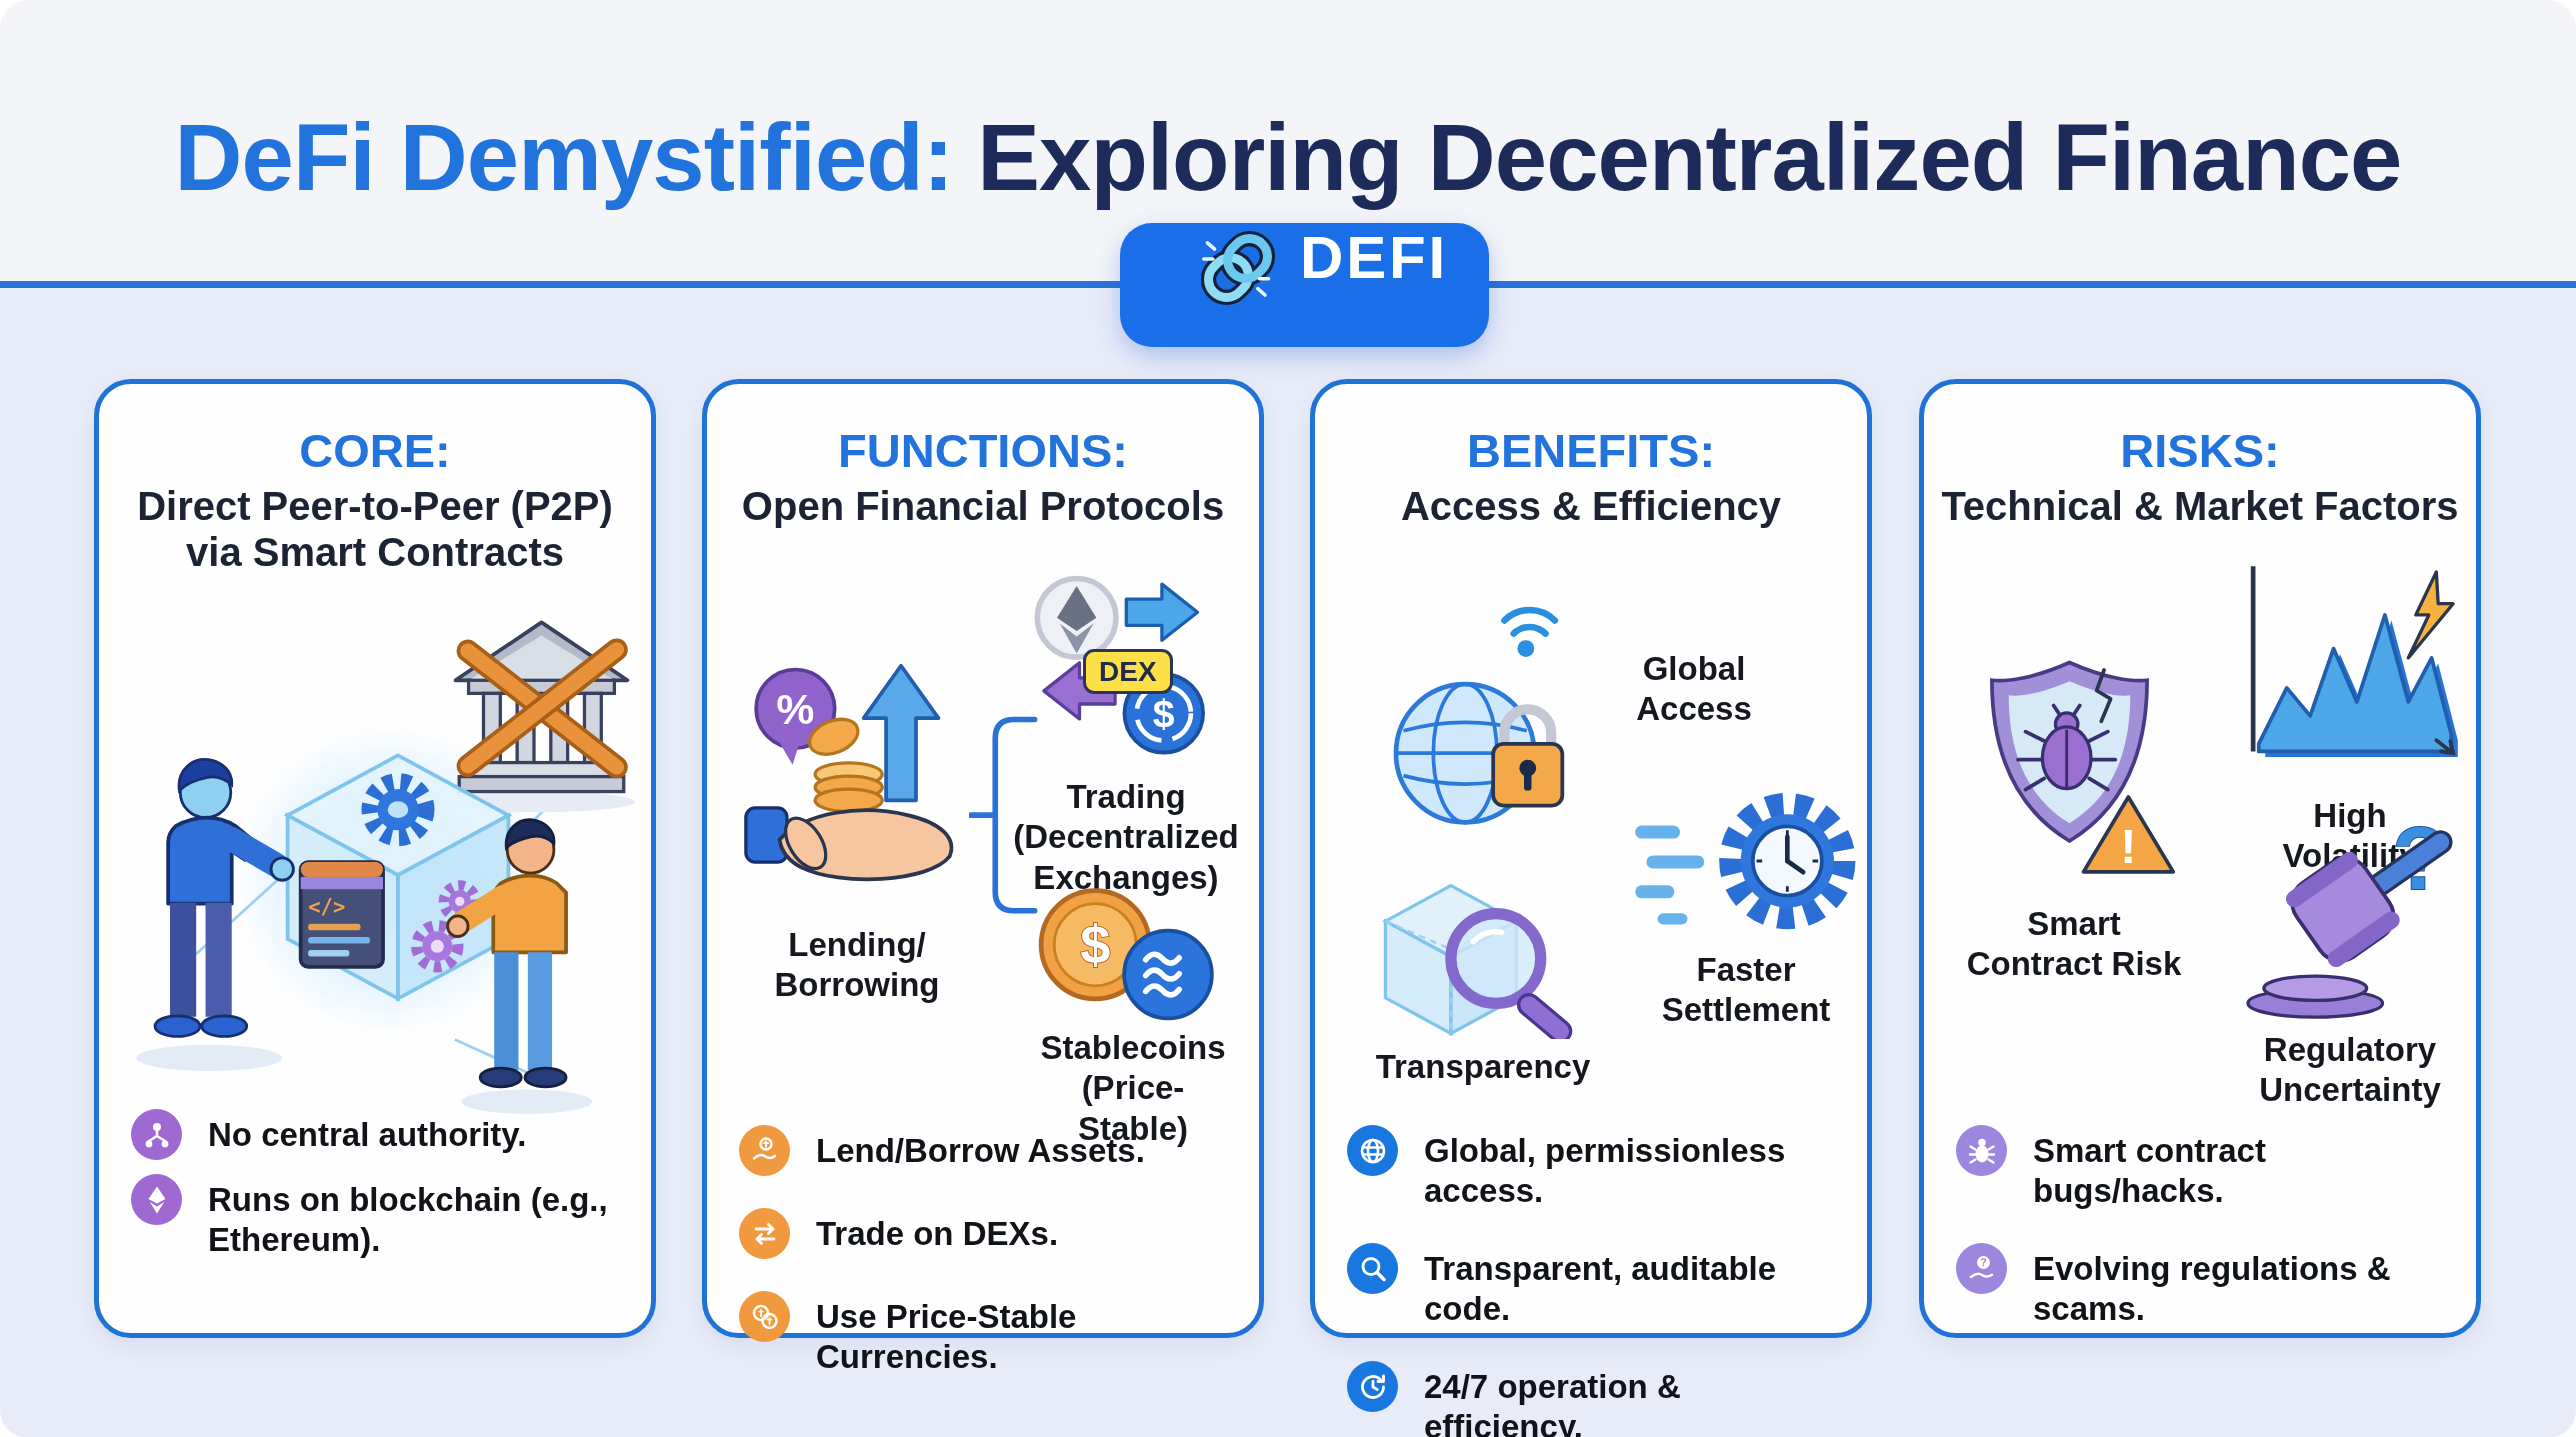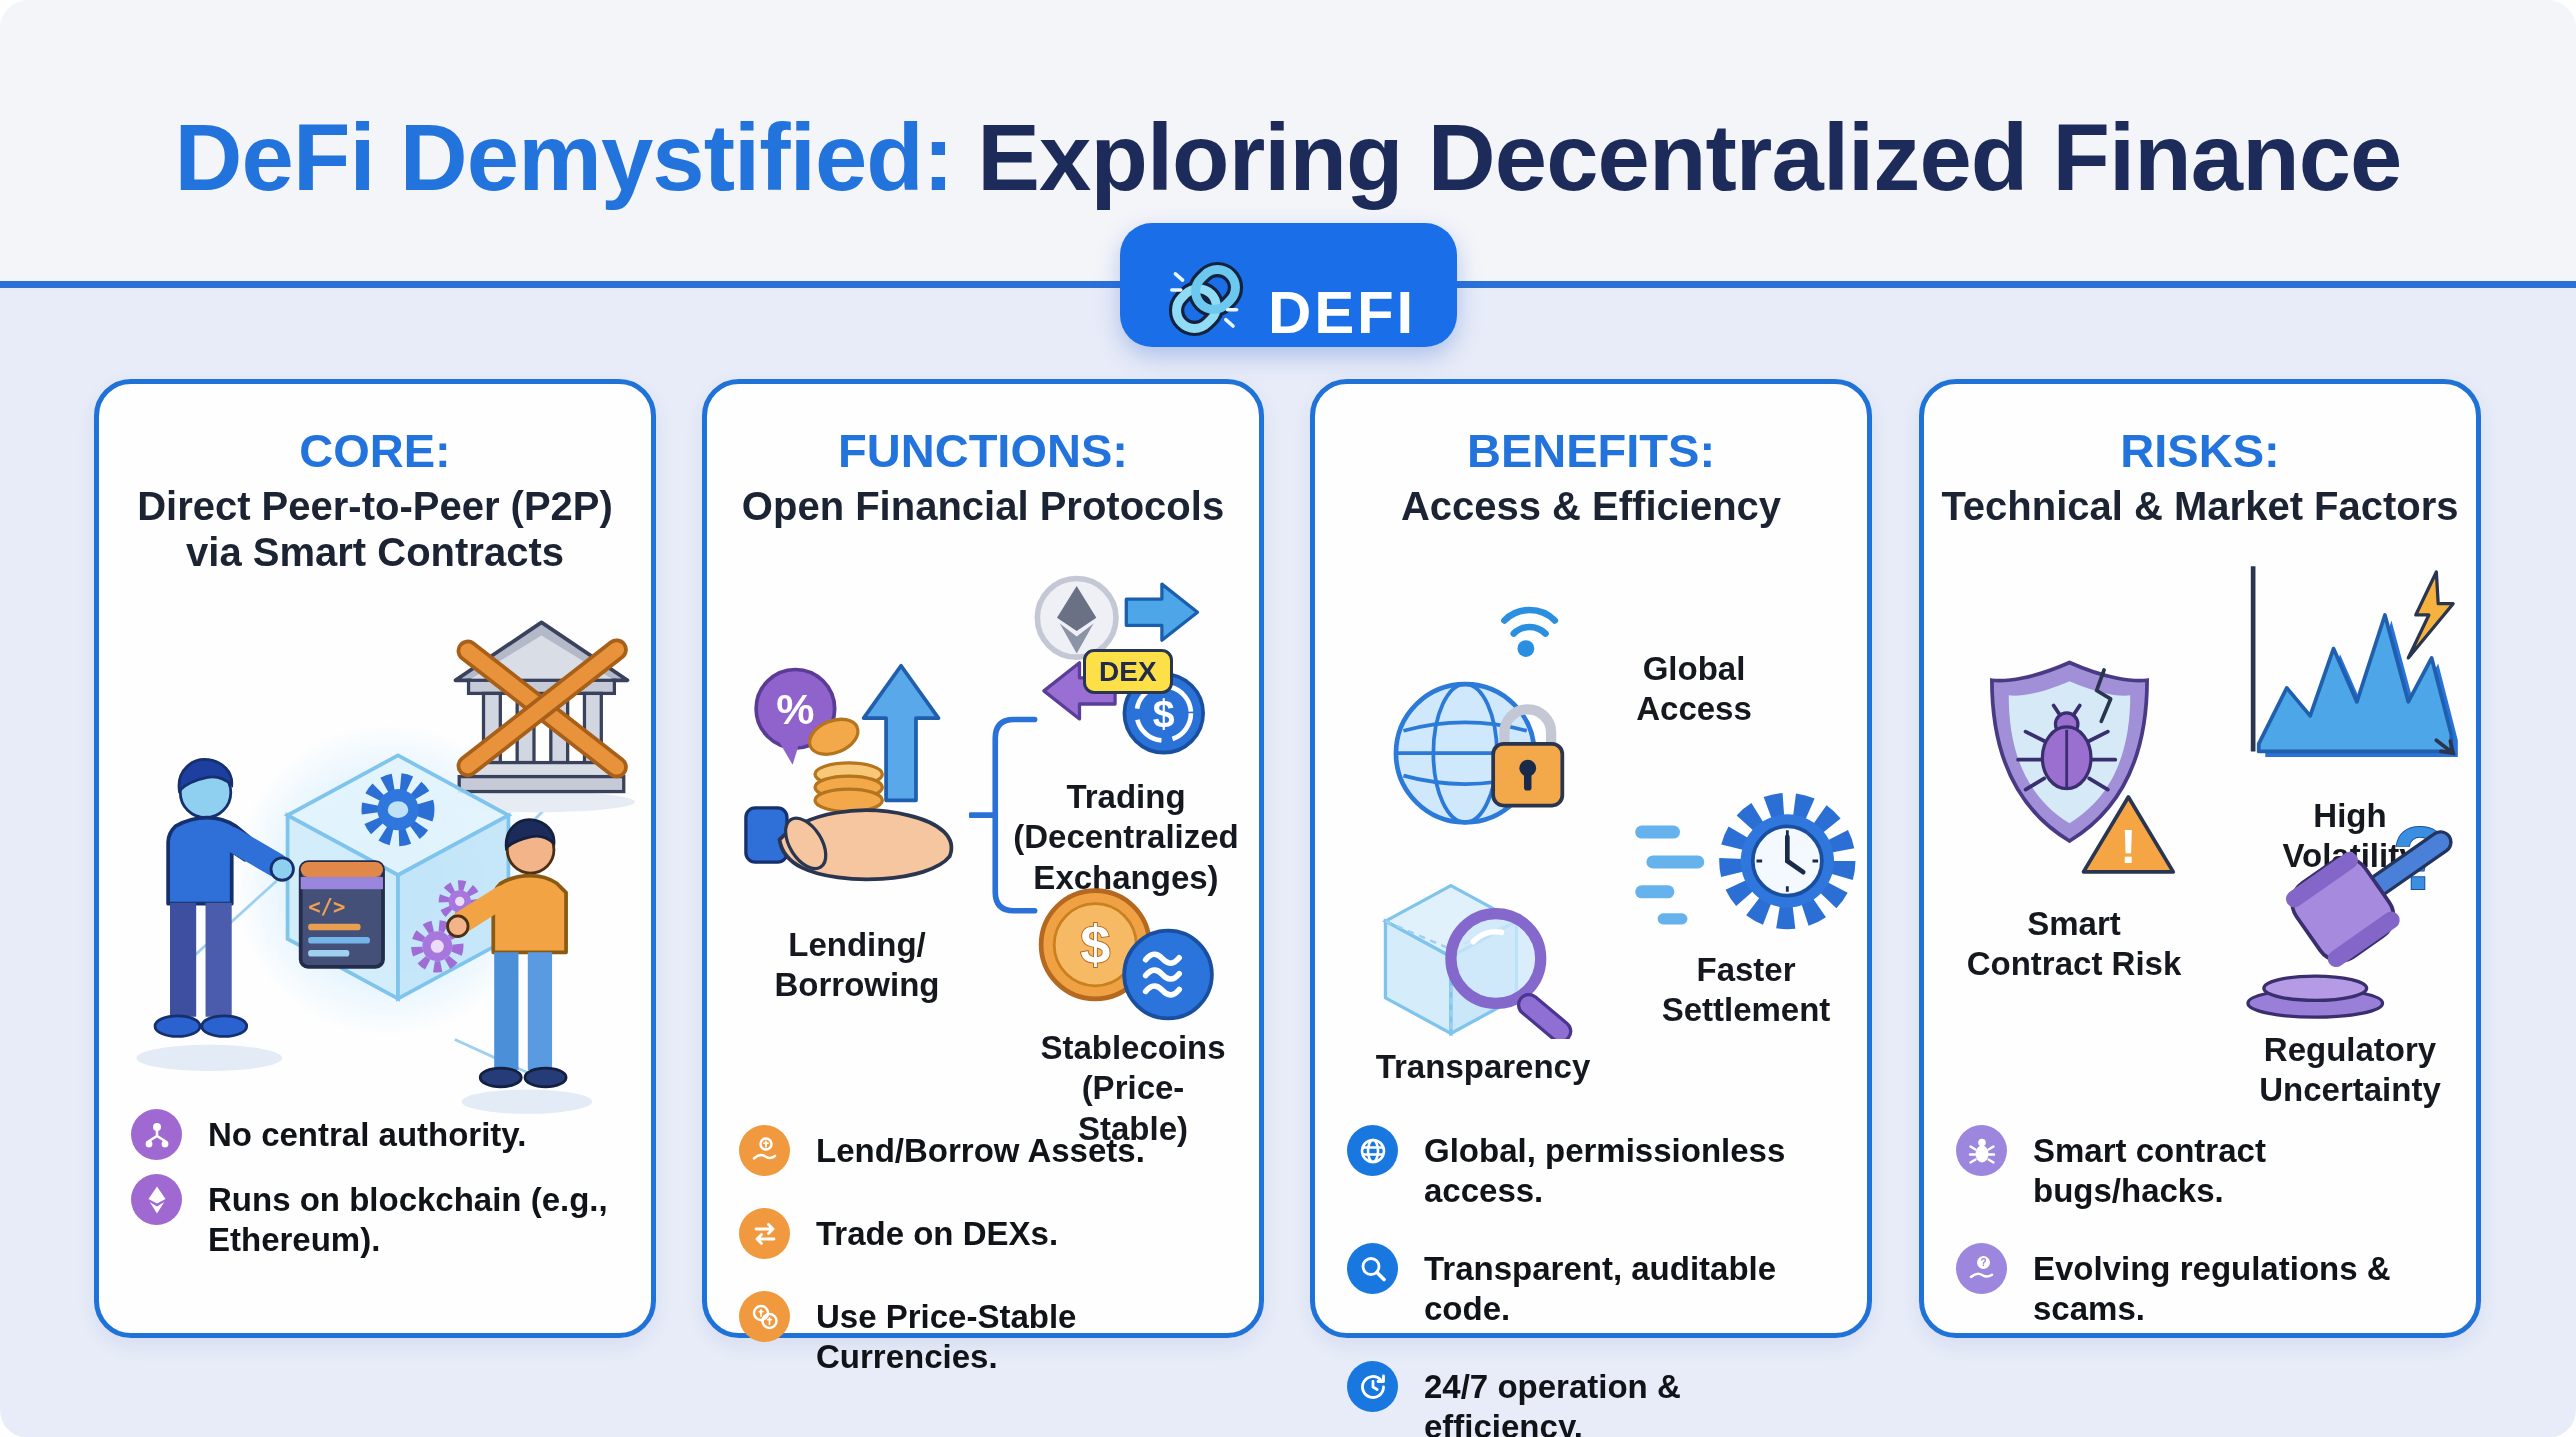--- a/index.html
+++ b/index.html
@@ -11,22 +11,23 @@
   
   .main-title{
     position:absolute;top:41px;left:0;width:100%;text-align:center;
     font-size:94px;font-weight:bold;letter-spacing:-0.9px;white-space:nowrap;
   }
   .title-blue{color:#2273dc;}
   .title-navy{color:#1d2b5a;margin-left:24px;}
   .divider{position:absolute;top:281px;left:0;width:100%;height:6.6px;background:#2b72d8;}
   .badge{
     position:absolute;top:223px;left:1120px;width:337px;height:124px;border-radius:32px;
-    background:#1a6fe8;display:flex;align-items:flex-end;justify-content:center;gap:17px;
+    background:#1a6fe8;display:flex;align-items:flex-start;justify-content:center;gap:17px;
     box-shadow:0 9.4px 24px rgba(20,80,200,.28);
+    padding-left:32px;
   }
   .badge-label{color:#ffffff;font-size:60px;font-weight:bold;letter-spacing:2.8px;}
   
   .panel{
     position:absolute;top:379px;width:562px;height:959px;background:#fefefe;
     border:5.6px solid #1f72d8;border-radius:37px;box-sizing:border-box;
     box-shadow:0 7.5px 19px rgba(30,60,150,.08);
   }
   .panel-1{left:94px;padding-left:32px;}.panel-2{left:702px;}.panel-3{left:1310px;}.panel-4{left:1919px;}
   .panel-title{

